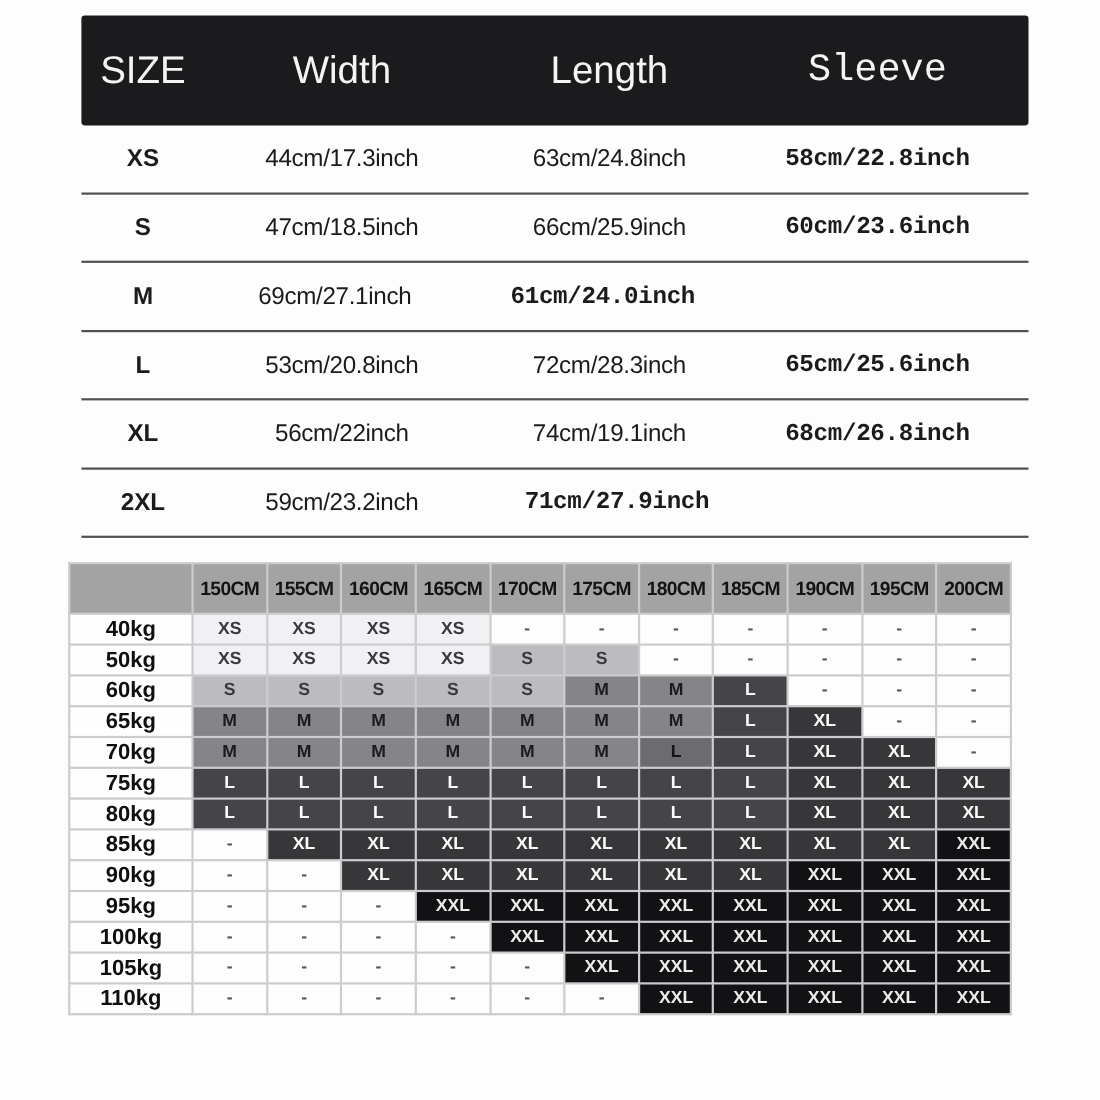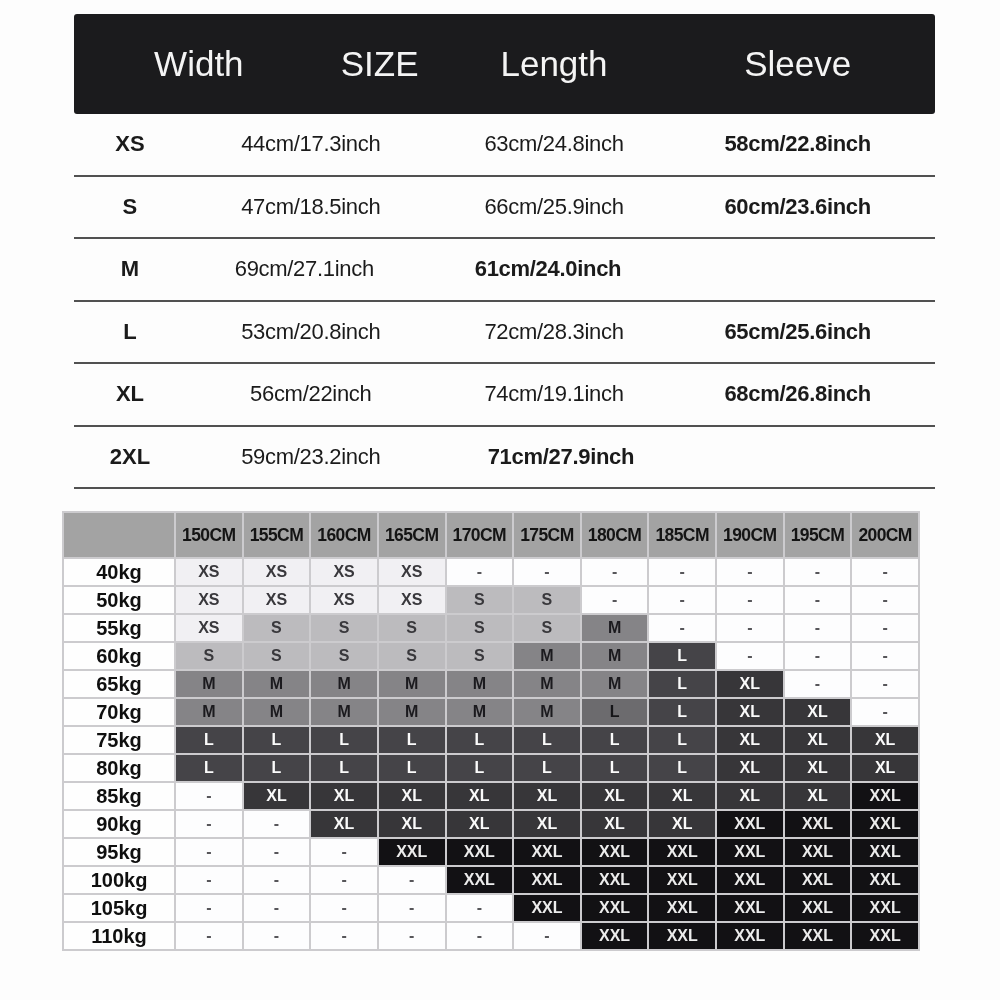--- a/index.html
+++ b/index.html
@@ -11,21 +11,21 @@
   
   .size-table{margin:14px 65px 0 74px;}
   .bar{
     height:100px;background:var(--header-bar,#1b1b1d);border-radius:3px;
     display:flex;align-items:center;color:#f4f4f4;font-size:35px;font-weight:400;
   }
   .col{text-align:center;box-sizing:border-box;}
   .c-size{width:13%;}
   .c-width{width:29%;}
   .c-length{width:27.5%;}
-  .c-sleeve{width:30.5%;padding-right:12px;}
+  .c-sleeve{width:30.5%;padding-right:12px;font-family:Liberation Mono, monospace;}
   .srow{
     display:flex;align-items:center;height:60.5px;
     border-bottom:2px solid var(--row-line,#515151);
     font-size:22px;color:#1b1b1b;
   }
   .srow .c-size{font-weight:700;}
   .srow .c-width,.srow .c-length{font-weight:400;letter-spacing:-0.3px;}
   .srow .c-sleeve{font-weight:700;letter-spacing:-0.3px;}
 
   
@@ -54,22 +54,22 @@
   .c-xxl    {background:var(--xxl-bg,#121114);color:#ececec;margin-top:48px;}
   .c-dash   {background:#fdfdfe;color:#57565a;font-weight:400;font-size:15px;}
 </style>
 </head>
 <body>
 
 <div class="page">
 
   <section class="size-table">
     <header class="bar">
+      <div class="col c-size">SIZE</div>
       <div class="col c-width">Width</div>
-      <div class="col c-size">SIZE</div>
       <div class="col c-length">Length</div>
       <div class="col c-sleeve">Sleeve</div>
     </header>
     <div id="size-rows">
         <div class="srow">
        <div class="col c-size">XS</div>
        <div class="col c-width">44cm/17.3inch</div>
        <div class="col c-length">63cm/24.8inch</div>
        <div class="col c-sleeve">58cm/22.8inch</div>
      </div>
@@ -148,34 +148,20 @@
             <td class="c-xs">XS</td>
             <td class="c-s">S</td>
             <td class="c-s">S</td>
             <td class="c-dash">-</td>
             <td class="c-dash">-</td>
             <td class="c-dash">-</td>
             <td class="c-dash">-</td>
             <td class="c-dash">-</td>
      </tr>
           <tr>
-       <th class="wlabel">55kg</th>
-            <td class="c-xs">XS</td>
-            <td class="c-s">S</td>
-            <td class="c-s">S</td>
-            <td class="c-s">S</td>
-            <td class="c-s">S</td>
-            <td class="c-s">S</td>
-            <td class="c-m">M</td>
-            <td class="c-dash">-</td>
-            <td class="c-dash">-</td>
-            <td class="c-dash">-</td>
-            <td class="c-dash">-</td>
-     </tr>
-          <tr>
        <th class="wlabel">60kg</th>
             <td class="c-s">S</td>
             <td class="c-s">S</td>
             <td class="c-s">S</td>
             <td class="c-s">S</td>
             <td class="c-s">S</td>
             <td class="c-m">M</td>
             <td class="c-m">M</td>
             <td class="c-l">L</td>
             <td class="c-dash">-</td>

